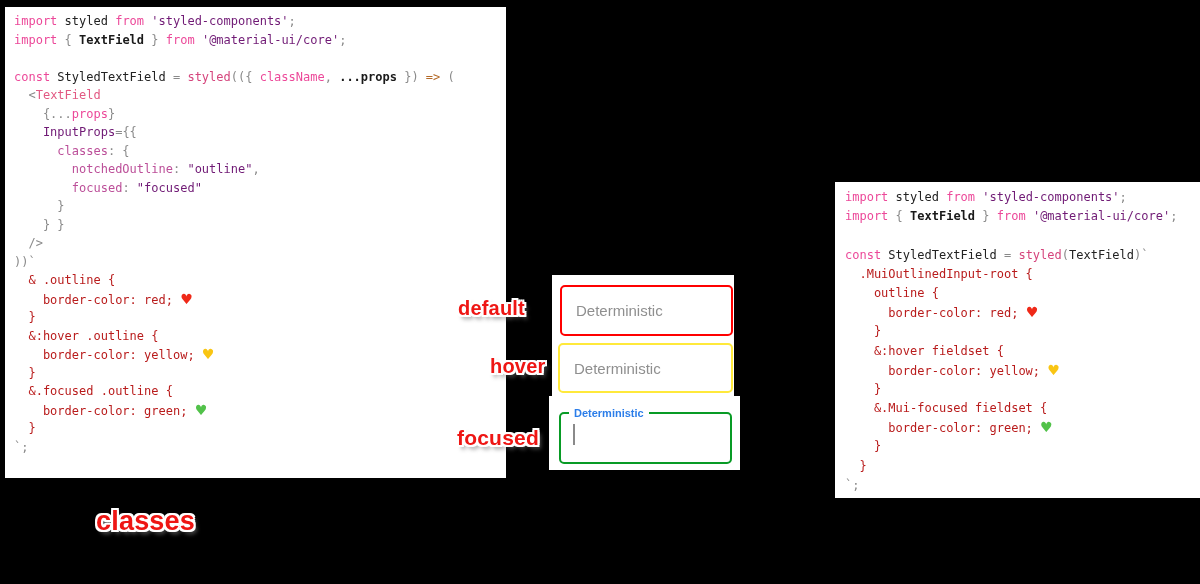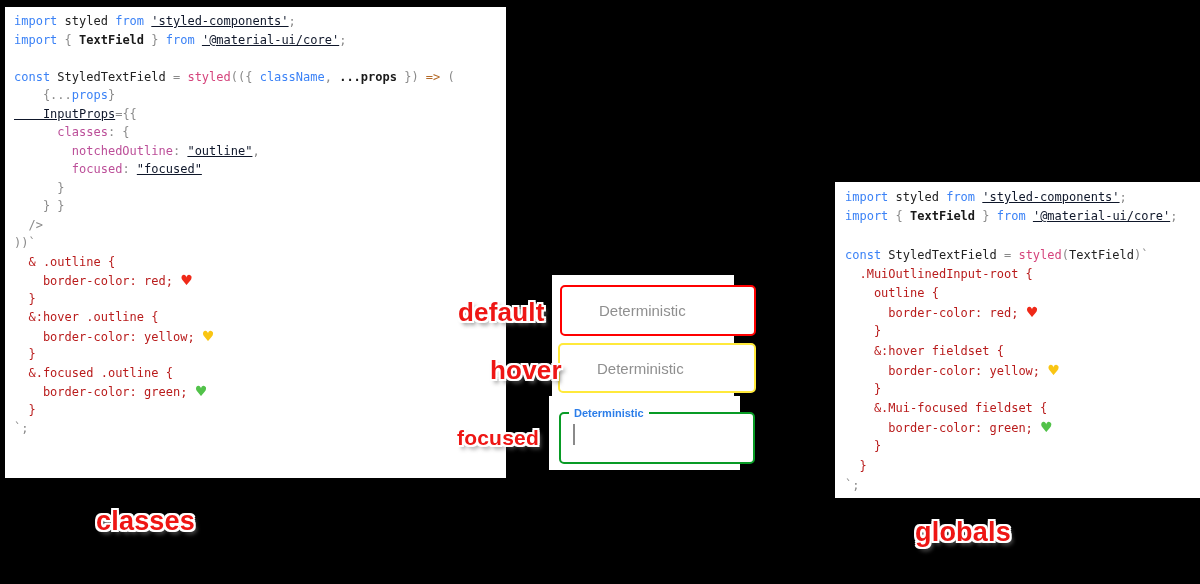--- a/index.html
+++ b/index.html
@@ -5,70 +5,71 @@
   html,body{margin:0;padding:0;background:#000;}
   .stage{position:relative;width:1200px;height:584px;background:#000;overflow:hidden;font-family:"Liberation Sans",sans-serif;}
 
   
   .code-block{position:absolute;background:#fff;font-family:"DejaVu Sans Mono",monospace;font-size:12px;overflow:hidden;}
   .code-left{left:5px;top:7px;width:492px;height:466px;padding:5px 0 0 9px;}
   .code-right{left:835px;top:182px;width:361px;height:310px;padding:6px 0 0 10px;}
   .code-left .code-line{height:18.5px;line-height:18.5px;}
   .code-right .code-line{height:19.2px;line-height:19.2px;}
   .code-line{white-space:pre;}
-  .tok-kw{color:#3b82f6;}
+  .tok-kw{color:#ec4899;}
   .tok-pl{color:#222222;}
   .tok-b{color:#1a1a1a;font-weight:bold;}
   .tok-pu{color:#8a8a8a;}
-  .tok-str{color:#0f172a;text-decoration:underline;}
+  .tok-str{color:#701a75;}
   .tok-css{color:#b91c1c;}
   .tok-pk{color:#d5447c;}
   .tok-tag{color:#e25983;}
   .tok-key{color:#bc4f99;}
   .tok-ar{color:#b46a28;}
   .tok-hr,.tok-hy,.tok-hg{font-family:"DejaVu Sans",sans-serif;font-size:14px;}
   .tok-hr{color:#ef2918;}
   .tok-hy{color:#f9c513;}
   .tok-hg{color:#52c24a;}
 
   
-  .ann{position:absolute;font-weight:900;color:#ee1614;font-size:26px;letter-spacing:.2px;
+  .ann{position:absolute;font-weight:900;color:#ee1614;font-size:20px;letter-spacing:.2px;
        text-shadow:-2px -2px 0 #fff,2px -2px 0 #fff,-2px 2px 0 #fff,2px 2px 0 #fff,
                    0 -2px 0 #fff,0 2px 0 #fff,-2px 0 0 #fff,2px 0 0 #fff,
                    3px 4px 4px rgba(110,110,110,.9);}
   .ann-default{left:458px;top:297px;}
   .ann-hover{left:462px;top:355px;margin-left:28px;}
   .ann-focused{left:457px;top:426px;font-size:21px;}
   .ann-big{font-size:27px;}
   .ann-classes{left:96px;top:506px;}
   .ann-globals{left:915px;top:517px;}
 
   
   .card{position:absolute;background:#fff;}
   .card-top{left:552px;top:275px;width:182px;height:121px;}
   .card-bottom{left:549px;top:396px;width:191px;height:74px;}
-  .tf{position:absolute;border-radius:5px;background:#fff;display:flex;align-items:center;padding-left:23px;}
+  .tf{position:absolute;border-radius:5px;background:#fff;display:flex;align-items:center;}
   .tf-red{left:8px;top:10px;width:169px;height:47px;border:2px solid #ff0000;}
   .tf-yellow{left:6px;top:68px;width:171px;height:46px;border:2px solid #ffe93b;}
   .tf-green{left:10px;top:16px;width:169px;height:48px;border:2px solid #089b25;}
   .ph{color:#8f8f8f;font-size:15px;padding-left:14px;}
   .tf-label{position:absolute;top:-8px;left:8px;background:#fff;padding:0 5px;
             color:#2b7de9;font-size:11px;font-weight:700;line-height:14px;}
   .cursor{position:absolute;left:12px;top:10px;width:2px;height:21px;background:#8a8a8a;}
 </style>
 </head>
 <body>
 
 <div class="stage">
 
   <div class="code-block code-left">
       <div class="code-line"><span class="tok-kw">import</span><span class="tok-pl"> styled </span><span class="tok-kw">from</span><span class="tok-pl"> </span><span class="tok-str">'styled-components'</span><span class="tok-pu">;</span></div>
       <div class="code-line"><span class="tok-kw">import</span><span class="tok-pu"> { </span><span class="tok-b">TextField</span><span class="tok-pu"> } </span><span class="tok-kw">from</span><span class="tok-pl"> </span><span class="tok-str">'@material-ui/core'</span><span class="tok-pu">;</span></div>
       <div class="code-line"><span class="tok-pl"></span></div>
       <div class="code-line"><span class="tok-kw">const</span><span class="tok-pl"> StyledTextField </span><span class="tok-pu">= </span><span class="tok-pk">styled</span><span class="tok-pu">(({ </span><span class="tok-kw">className</span><span class="tok-pu">, </span><span class="tok-b">...props</span><span class="tok-pu"> }) </span><span class="tok-ar">=&gt;</span><span class="tok-pu"> (</span></div>
+      <div class="code-line"><span class="tok-pu">  &lt;</span><span class="tok-tag">TextField</span></div>
       <div class="code-line"><span class="tok-pu">    {...</span><span class="tok-kw">props</span><span class="tok-pu">}</span></div>
       <div class="code-line"><span class="tok-str">    InputProps</span><span class="tok-pu">={{</span></div>
       <div class="code-line"><span class="tok-key">      classes</span><span class="tok-pu">: {</span></div>
       <div class="code-line"><span class="tok-key">        notchedOutline</span><span class="tok-pu">: </span><span class="tok-str">"outline"</span><span class="tok-pu">,</span></div>
       <div class="code-line"><span class="tok-key">        focused</span><span class="tok-pu">: </span><span class="tok-str">"focused"</span></div>
       <div class="code-line"><span class="tok-pu">      }</span></div>
       <div class="code-line"><span class="tok-pu">    } }</span></div>
       <div class="code-line"><span class="tok-pu">  /&gt;</span></div>
       <div class="code-line"><span class="tok-pu">))`</span></div>
       <div class="code-line"><span class="tok-css">  &amp; .outline {</span></div>
@@ -115,15 +116,14 @@
     <div class="tf tf-green">
       <span class="tf-label">Deterministic</span>
       <span class="cursor"></span>
     </div>
   </div>
 
   <div class="ann ann-default">default</div>
   <div class="ann ann-hover">hover</div>
   <div class="ann ann-focused">focused</div>
   <div class="ann ann-big ann-classes">classes</div>
-  <div class="ann ann-big ann-globals">globals</div>
 
 </div>
 
 </body></html>

